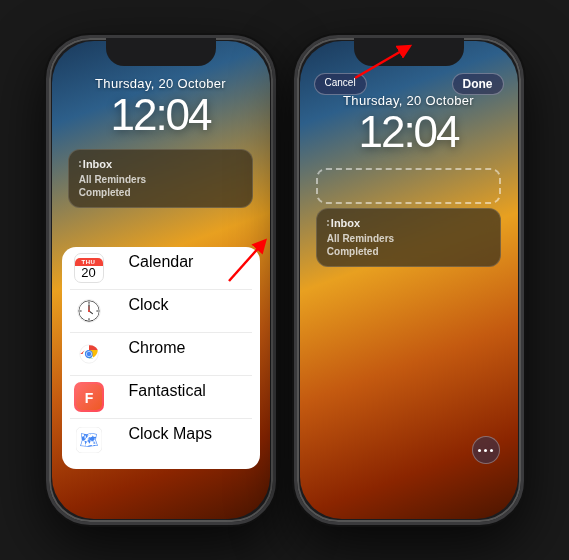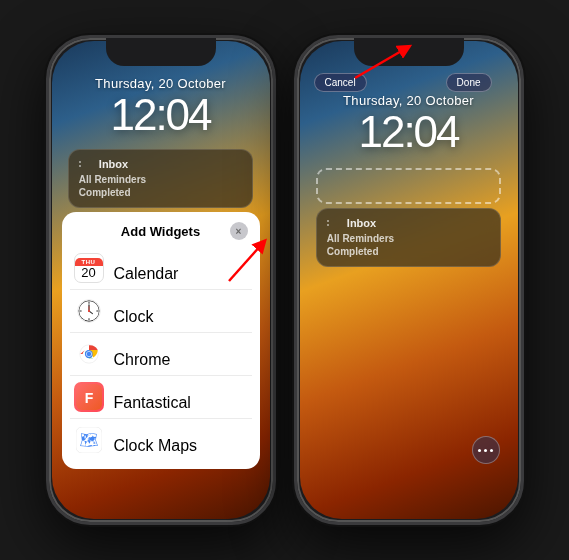--- a/index.html
+++ b/index.html
@@ -108,21 +108,21 @@
       background: rgba(60, 50, 30, 0.75);
       backdrop-filter: blur(10px);
       border-radius: 12px;
       padding: 8px 10px;
       border: 1px solid rgba(255,255,255,0.15);
     }
 
     .widget-header {
       display: flex;
       align-items: center;
-      gap: 18px;
+      gap: 2px;
       margin-bottom: 3px;
     }
 
     .widget-dots {
       display: flex;
       flex-direction: column;
       gap: 2px;
     }
 
     .widget-dot {
@@ -186,22 +186,22 @@
       color: #666;
       font-weight: 600;
     }
 
     .panel-list {
       padding: 0 8px 8px;
     }
 
     .panel-item {
       display: flex;
-      align-items: flex-end;
-      gap: 10px;
+      align-items: flex-start;
+      gap: 25px;
       padding: 6px 4px;
       border-bottom: 1px solid rgba(0,0,0,0.08);
     }
 
     .panel-item:last-child {
       border-bottom: none;
     }
 
     .app-icon {
       width: 30px;
@@ -270,21 +270,21 @@
       font-size: 16px;
       color: #000;
       font-weight: 400;
     }
 
     
     .top-buttons {
       position: absolute;
       top: 32px;
       left: 0;
-      right: 12px;
+      right: 0;
       display: flex;
       justify-content: space-between;
       padding: 0 14px;
       z-index: 10;
     }
 
     .cancel-btn {
       background: rgba(40, 40, 80, 0.6);
       border: 1px solid rgba(255,255,255,0.3);
       border-radius: 14px;
@@ -293,22 +293,22 @@
       font-size: 10px;
       font-weight: 400;
     }
 
     .done-btn {
       background: rgba(40, 40, 80, 0.6);
       border: 1px solid rgba(255,255,255,0.3);
       border-radius: 14px;
       padding: 3px 10px;
       color: white;
-      font-size: 10px;
-      font-weight: 400;
+      font-size: 12px;
+      font-weight: 700;
     }
 
     
     .widget-placeholder {
       width: 85%;
       height: 36px;
       border: 2px dashed rgba(255,255,255,0.5);
       border-radius: 10px;
       margin-top: 6px;
     }
@@ -377,24 +377,20 @@
                   <div class="widget-dot"></div>
                 </div>
                 <span class="widget-title">Inbox</span>
               </div>
               <div class="widget-subtitle">All Reminders<br>Completed</div>
             </div>
           </div>
         </div>
 
         <div class="add-widgets-panel">
-          <div class="panel-header">
-            <span class="panel-title">Add Widgets</span>
-            <div class="panel-close">×</div>
-          </div>
           <div class="panel-list">
 
             <div class="panel-item">
               <div class="app-icon calendar">
                 <div class="cal-header">THU</div>
                 <div class="cal-num">20</div>
               </div>
               <span class="app-name">Calendar</span>
             </div>
 

